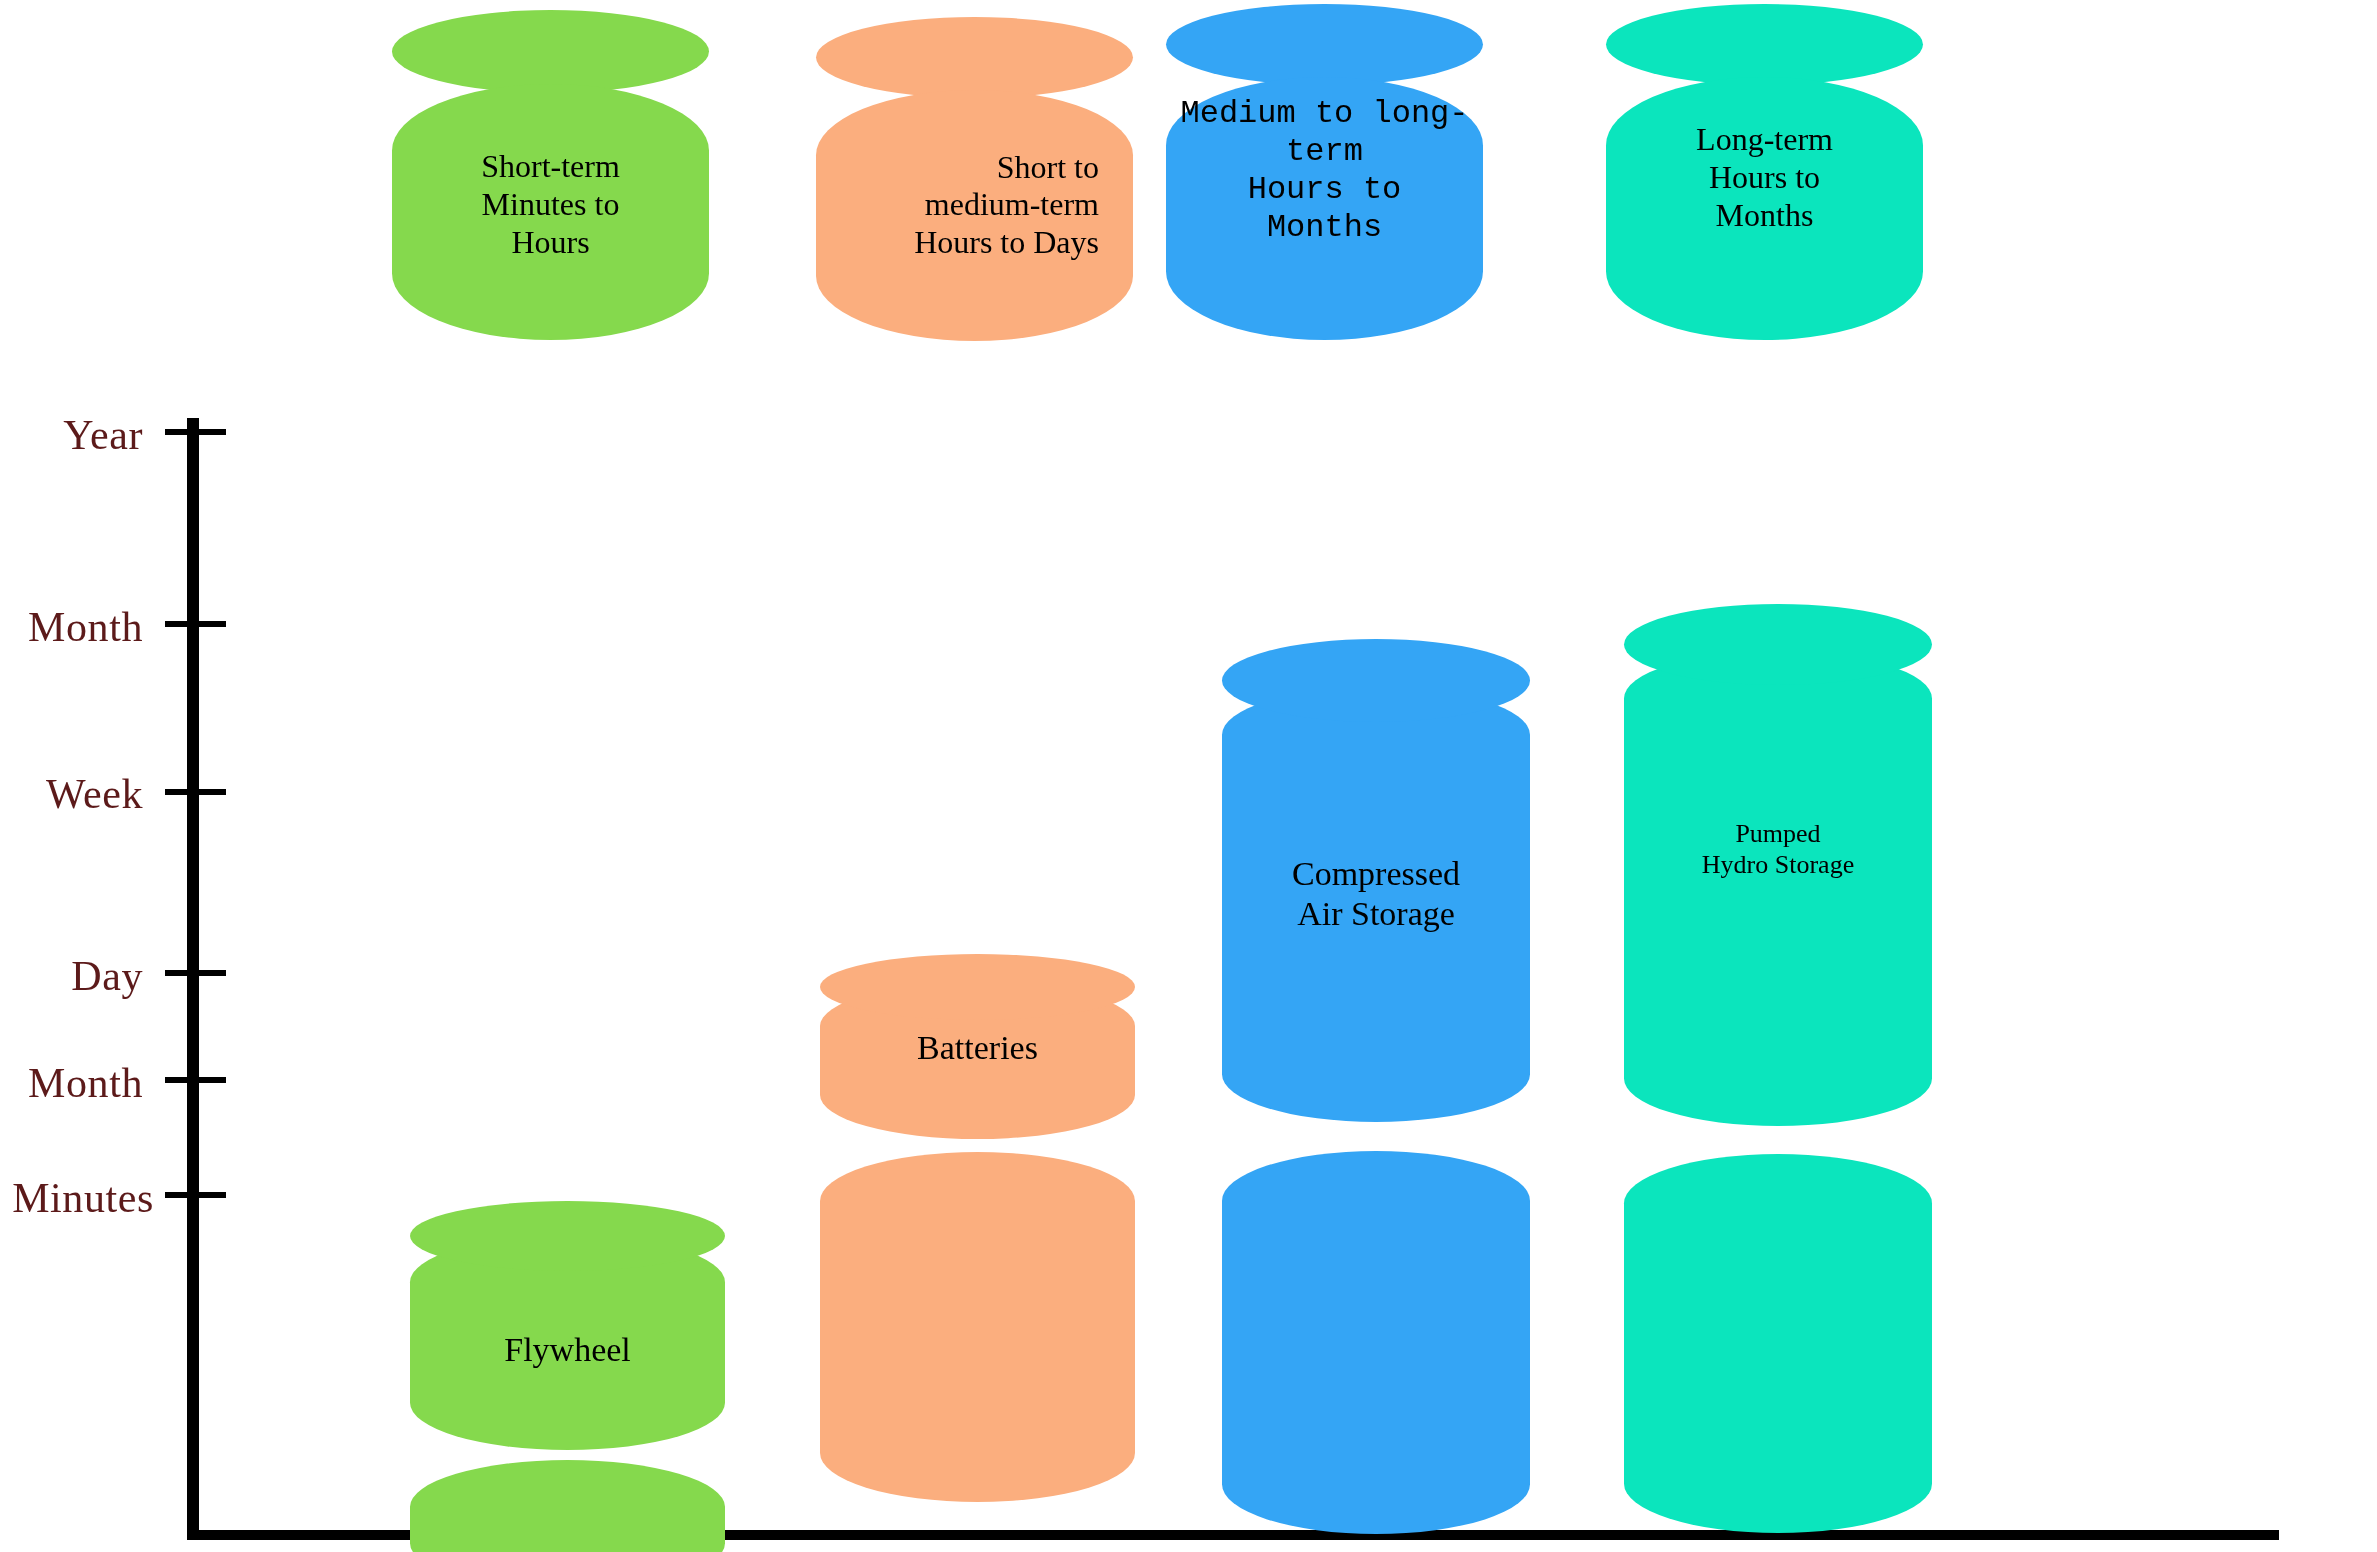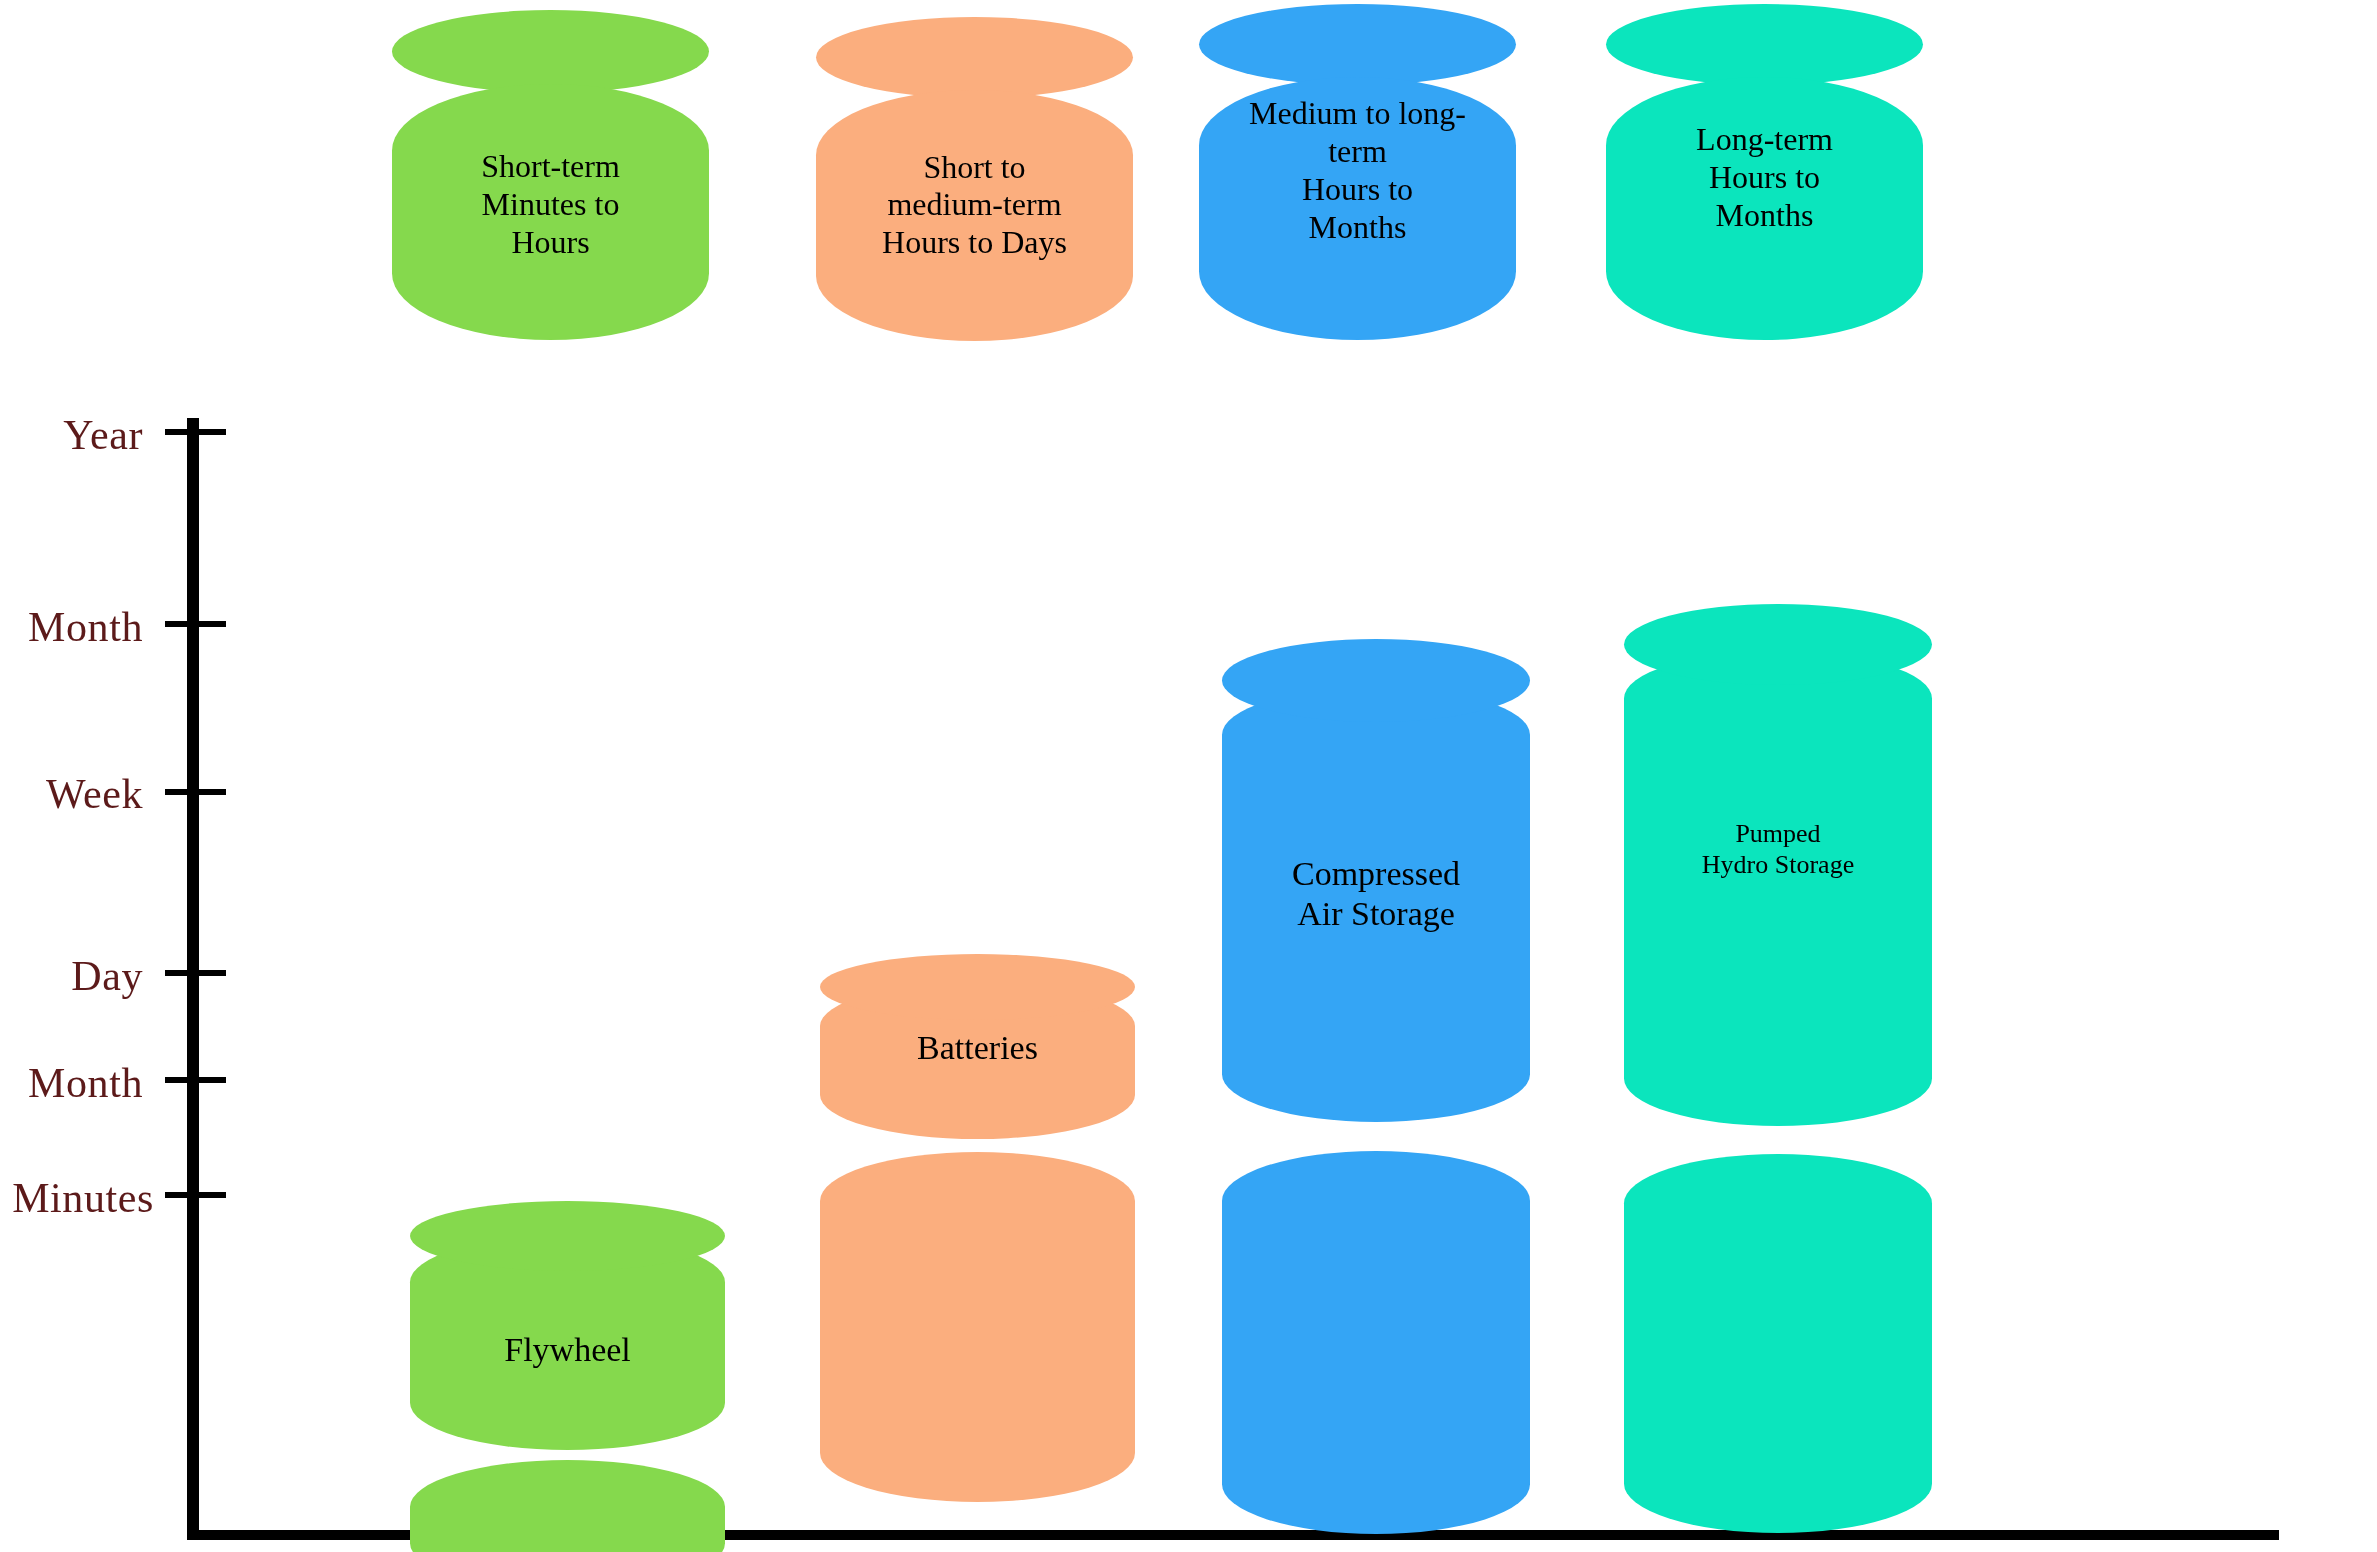--- a/index.html
+++ b/index.html
@@ -57,26 +57,26 @@
     <div class="seg-cap" style="top:0px;height:83px;--c:#85D94D;background:#85D94D;"></div>
     <div class="seg-body" style="top:74px;bottom:0;--c:#85D94D;background:#85D94D;border-radius:50% / 26%;"></div>
     <div class="seg-label" style="top:138px;padding:0 36px;">Short-term
 Minutes to
 Hours</div>
   </div>
 
   <div class="cyl" style="left:816px;top:16.5px;width:317px;height:324px;--c:#FBAE7E;">
     <div class="seg-cap" style="top:0px;height:81px;background:#FBAE7E;"></div>
     <div class="seg-body" style="top:73px;bottom:0;background:#FBAE7E;border-radius:50% / 26%;"></div>
-    <div class="seg-label" style="top:132px;padding:0 34px;">Short to
+    <div class="seg-label" style="top:132px;padding:0 34px;text-align:right;">Short to
 medium-term
 Hours to Days</div>
   </div>
 
-  <div class="cyl" style="left:1199px;top:4.4px;width:317px;height:336px;--c:#34A5F5;">
+  <div class="cyl" style="left:1166px;top:4.4px;width:317px;height:336px;font-family:Liberation Mono, monospace;--c:#34A5F5;">
     <div class="seg-cap" style="top:0px;height:81px;background:#34A5F5;"></div>
     <div class="seg-body" style="top:73px;bottom:0;background:#34A5F5;border-radius:50% / 26%;"></div>
     <div class="seg-label" style="top:91px;padding:0 10px;">Medium to long-
 term
 Hours to
 Months</div>
   </div>
 
   <div class="cyl" style="left:1606px;top:4.4px;width:317px;height:336px;--c:#0BE5BD;">
     <div class="seg-cap" style="top:0px;height:81px;background:#0BE5BD;"></div>

